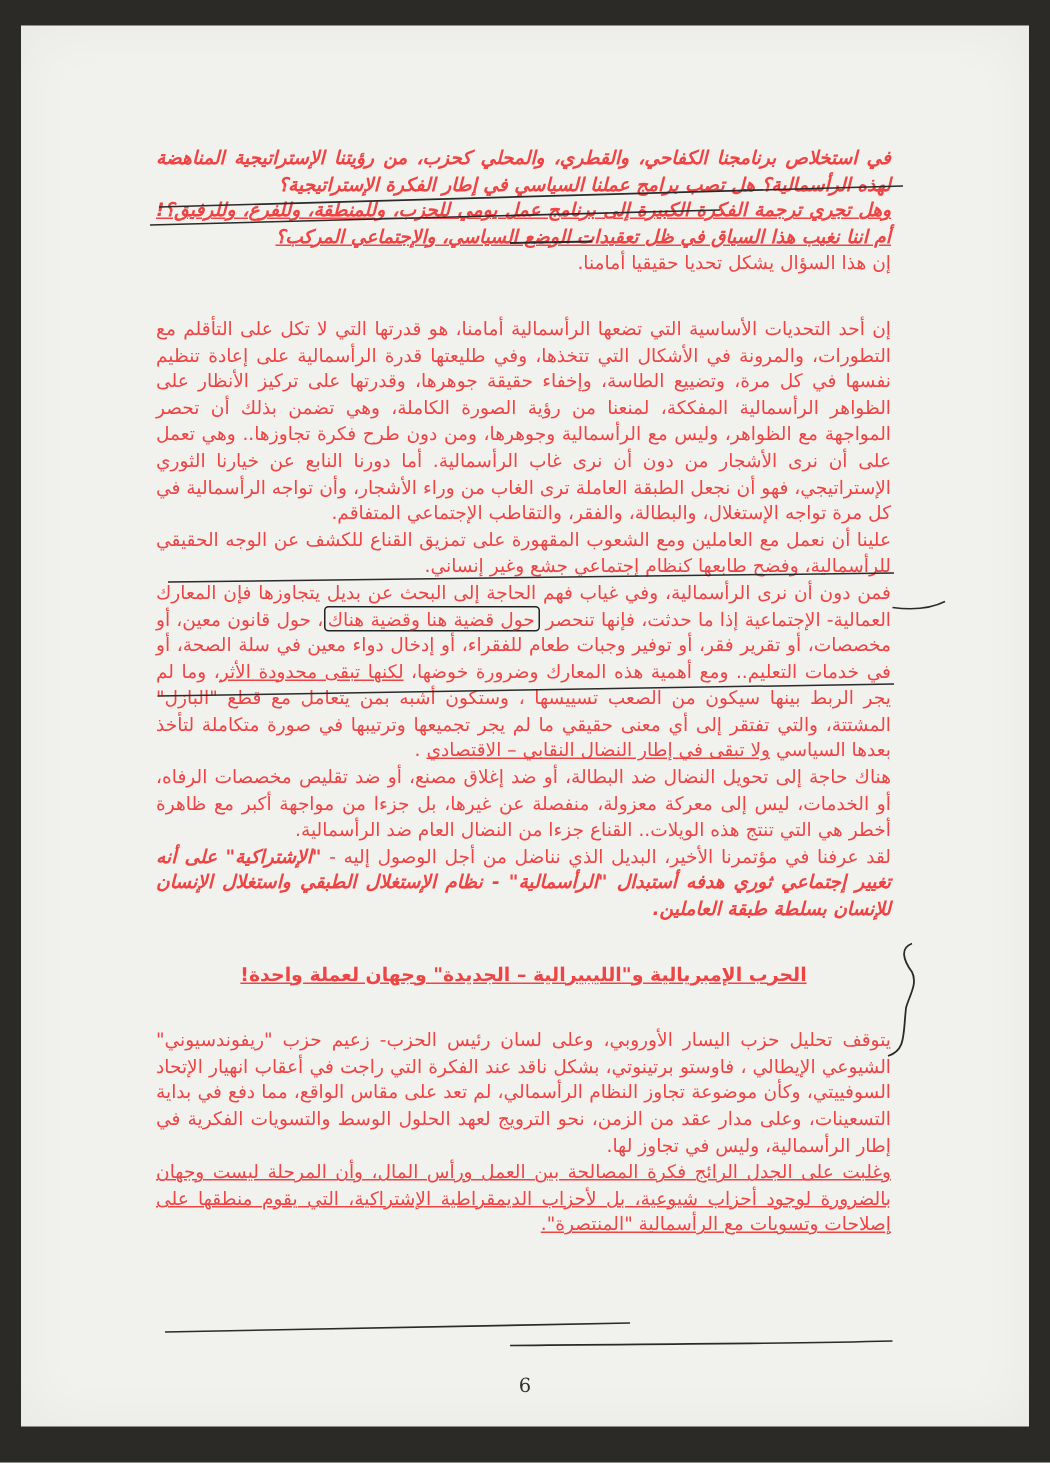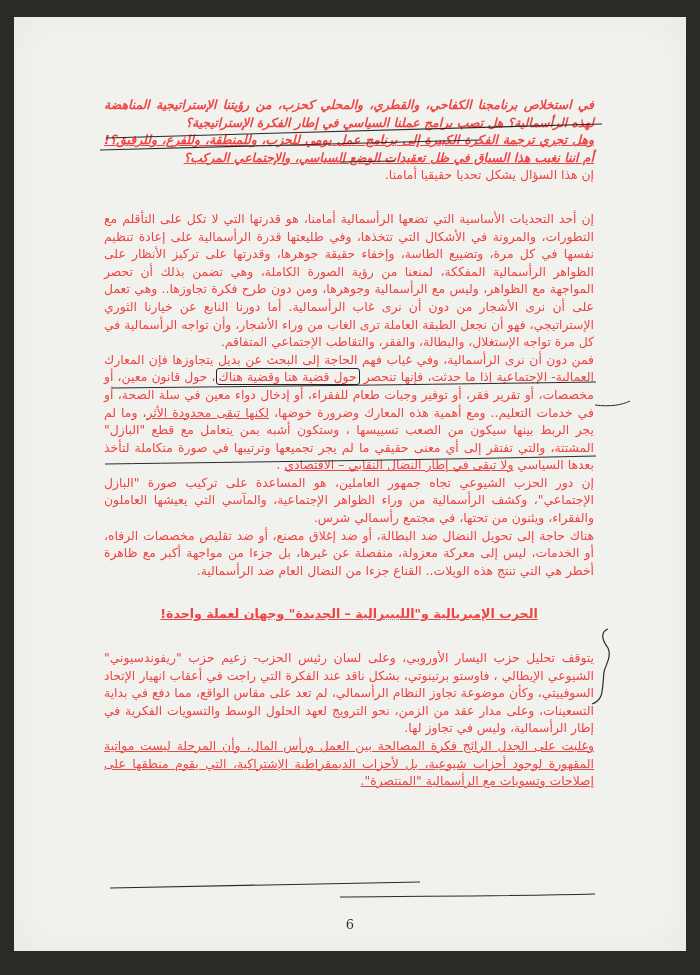--- a/index.html
+++ b/index.html
@@ -41,30 +41,31 @@
 <div class="paper"></div>
 
 <div class="content">
   <p class="bi">في استخلاص برنامجنا الكفاحي، والقطري، والمحلي كحزب، من رؤيتنا الإستراتيجية المناهضة لهذه الرأسمالية؟ هل تصب برامج عملنا السياسي في إطار الفكرة الإستراتيجية؟</p>
   <p class="bi ul">وهل تجري ترجمة الفكرة الكبيرة إلى برنامج عمل يومي للحزب، وللمنطقة، وللفرع، وللرفيق؟! أم اننا نغيب هذا السياق في ظل تعقيدات الوضع السياسي، والإجتماعي المركب؟</p>
   <p>إن هذا السؤال يشكل تحديا حقيقيا أمامنا.</p>
 
   <div class="gap-lg"></div>
 
   <p>إن أحد التحديات الأساسية التي تضعها الرأسمالية أمامنا، هو قدرتها التي لا تكل على التأقلم مع التطورات، والمرونة في الأشكال التي تتخذها، وفي طليعتها قدرة الرأسمالية على إعادة تنظيم نفسها في كل مرة، وتضييع الطاسة، وإخفاء حقيقة جوهرها، وقدرتها على تركيز الأنظار على الظواهر الرأسمالية المفككة، لمنعنا من رؤية الصورة الكاملة، وهي تضمن بذلك أن تحصر المواجهة مع الظواهر، وليس مع الرأسمالية وجوهرها، ومن دون طرح فكرة تجاوزها.. وهي تعمل على أن نرى الأشجار من دون أن نرى غاب الرأسمالية. أما دورنا النابع عن خيارنا الثوري الإستراتيجي، فهو أن نجعل الطبقة العاملة ترى الغاب من وراء الأشجار، وأن تواجه الرأسمالية في كل مرة تواجه الإستغلال، والبطالة، والفقر، والتقاطب الإجتماعي المتفاقم.</p>
+  <p>علينا أن نعمل مع العاملين ومع الشعوب المقهورة على تمزيق القناع للكشف عن الوجه الحقيقي للرأسمالية، وفضح طابعها كنظام إجتماعي جشع وغير إنساني.</p>
   <p><span>فمن دون أن نرى الرأسمالية، وفي غياب فهم الحاجة إلى البحث عن بديل يتجاوزها فإن المعارك العمالية- الإجتماعية إذا ما حدثت، فإنها تنحصر </span><span class="boxed">حول قضية هنا وقضية هناك</span><span>، حول قانون معين، أو مخصصات، أو تقرير فقر، أو توفير وجبات طعام للفقراء، أو إدخال دواء معين في سلة الصحة، أو في خدمات التعليم.. ومع أهمية هذه المعارك وضرورة خوضها، </span><span class="ul">لكنها تبقى محدودة الأثر</span><span>، وما لم يجر الربط بينها سيكون من الصعب تسييسها ، وستكون أشبه بمن يتعامل مع قطع "البازل" المشتتة، والتي تفتقر إلى أي معنى حقيقي ما لم يجر تجميعها وترتيبها في صورة متكاملة لتأخذ بعدها السياسي </span><span class="ul">ولا تبقى في إطار النضال النقابي – الاقتصادي</span><span> .</span></p>
-  <p>إن دور الحزب الشيوعي تجاه جمهور العاملين، هو المساعدة على تركيب صورة "البازل الإجتماعي"، وكشف الرأسمالية من وراء الظواهر الإجتماعية، والمآسي التي يعيشها العاملون والفقراء، ويئنون من تحتها، في مجتمع رأسمالي شرس.</p>
   <p>هناك حاجة إلى تحويل النضال ضد البطالة، أو ضد إغلاق مصنع، أو ضد تقليص مخصصات الرفاه، أو الخدمات، ليس إلى معركة معزولة، منفصلة عن غيرها، بل جزءا من مواجهة أكبر مع ظاهرة أخطر هي التي تنتج هذه الويلات.. القناع جزءا من النضال العام ضد الرأسمالية.</p>
+  <p><span>لقد عرفنا في مؤتمرنا الأخير، البديل الذي نناضل من أجل الوصول إليه - </span><span class="bi">"الإشتراكية" على أنه تغيير إجتماعي ثوري هدفه أستبدال "الرأسمالية" - نظام الإستغلال الطبقي واستغلال الإنسان للإنسان    بسلطة طبقة العاملين.</span></p>
 
   <div class="gap-lg"></div>
   <p class="heading">الحرب الإمبريالية و"الليبيرالية – الجديدة"      وجهان لعملة واحدة!</p>
   <div class="gap-lg"></div>
 
   <p>يتوقف تحليل حزب اليسار الأوروبي، وعلى لسان رئيس الحزب- زعيم حزب "ريفوندسيوني" الشيوعي الإيطالي ، فاوستو برتينوتي، بشكل ناقد عند الفكرة التي راجت في أعقاب انهيار الإتحاد السوفييتي، وكأن موضوعة تجاوز النظام الرأسمالي، لم تعد على مقاس الواقع، مما دفع في بداية التسعينات، وعلى مدار عقد من الزمن، نحو الترويج لعهد الحلول الوسط والتسويات الفكرية في إطار الرأسمالية، وليس في تجاوز لها.</p>
-  <p class="ul">وغلبت على الجدل الرائج فكرة المصالحة بين العمل ورأس المال، وأن المرحلة ليست مواتية المقهورة لوجود أحزاب شيوعية، بل لأحزاب الديمقراطية الإشتراكية، التي يقوم منطقها على إصلاحات وتسويات مع الرأسمالية "المنتصرة".</p>
+  <p class="ul">وغلبت على الجدل الرائج فكرة المصالحة بين العمل ورأس المال، وأن المرحلة ليست وجهان بالضرورة لوجود أحزاب شيوعية، بل لأحزاب الديمقراطية الإشتراكية، التي يقوم منطقها على إصلاحات وتسويات مع الرأسمالية "المنتصرة".</p>
 </div>
 
 <div class="page-number">6</div>
 
 <svg class="marks" viewBox="0 0 700 975">
   <path d="M106 138 C 250 134, 420 129, 602 124" stroke="#2a2a2a" stroke-width="1.1" fill="none"></path>
   <path d="M100 150 C 200 147, 330 143, 480 140" stroke="#2a2a2a" stroke-width="1.1" fill="none"></path>
   <path d="M340 162 L 395 161" stroke="#2a2a2a" stroke-width="1.2" fill="none"></path>
   <path d="M112 388 C 300 386, 460 384, 596 382" stroke="#2a2a2a" stroke-width="1" fill="none"></path>
   <path d="M595 405 C 610 407, 622 405, 630 401" stroke="#2a2a2a" stroke-width="1" fill="none"></path>

